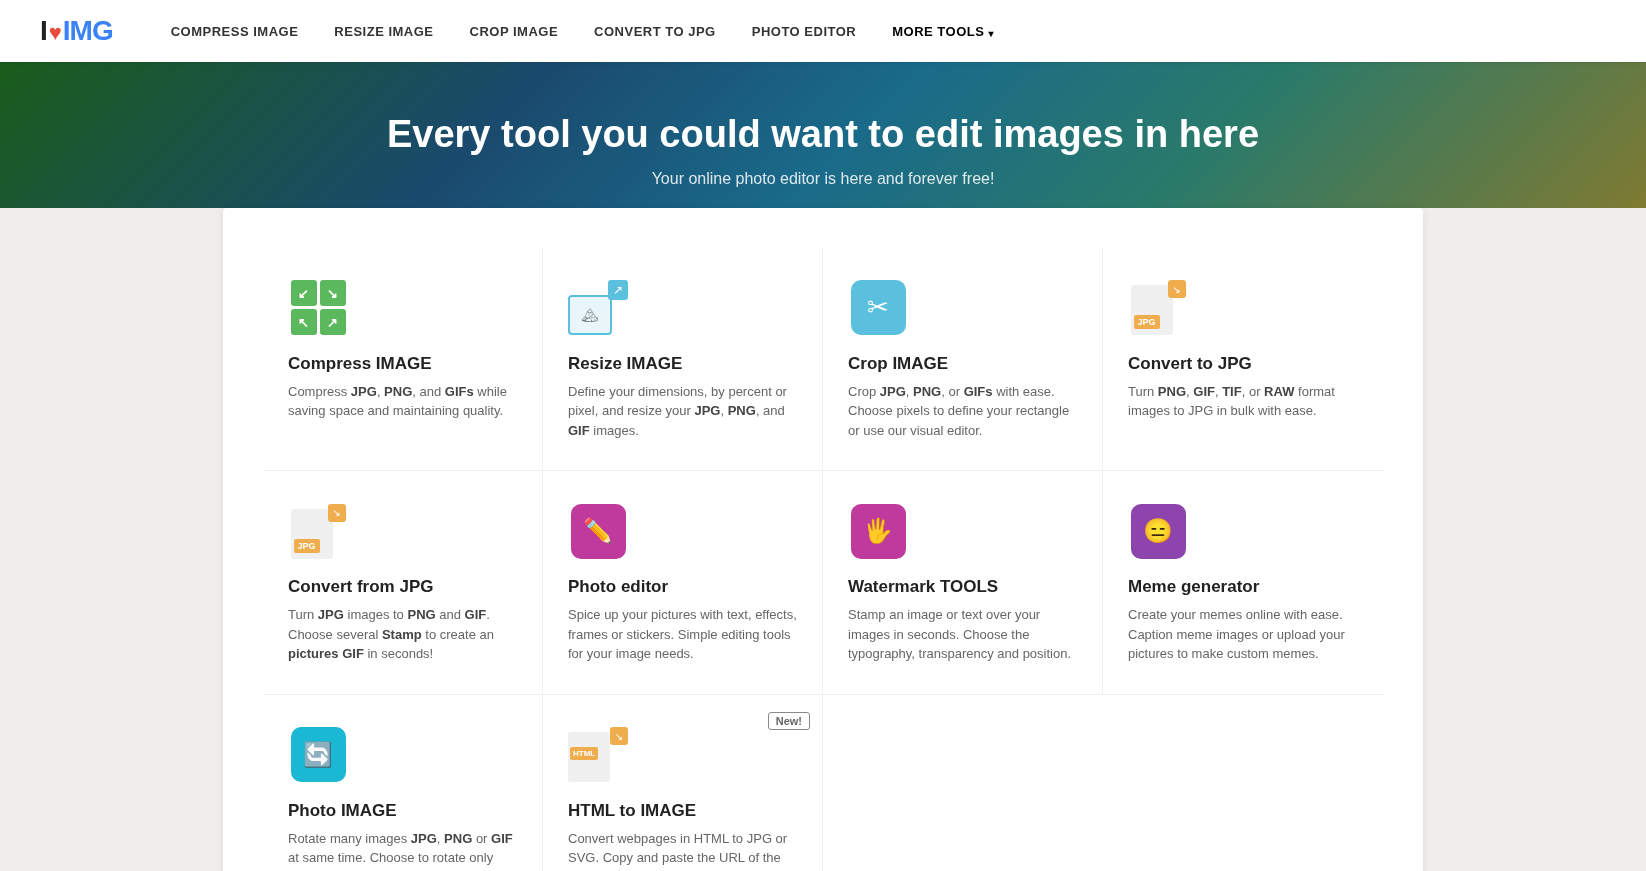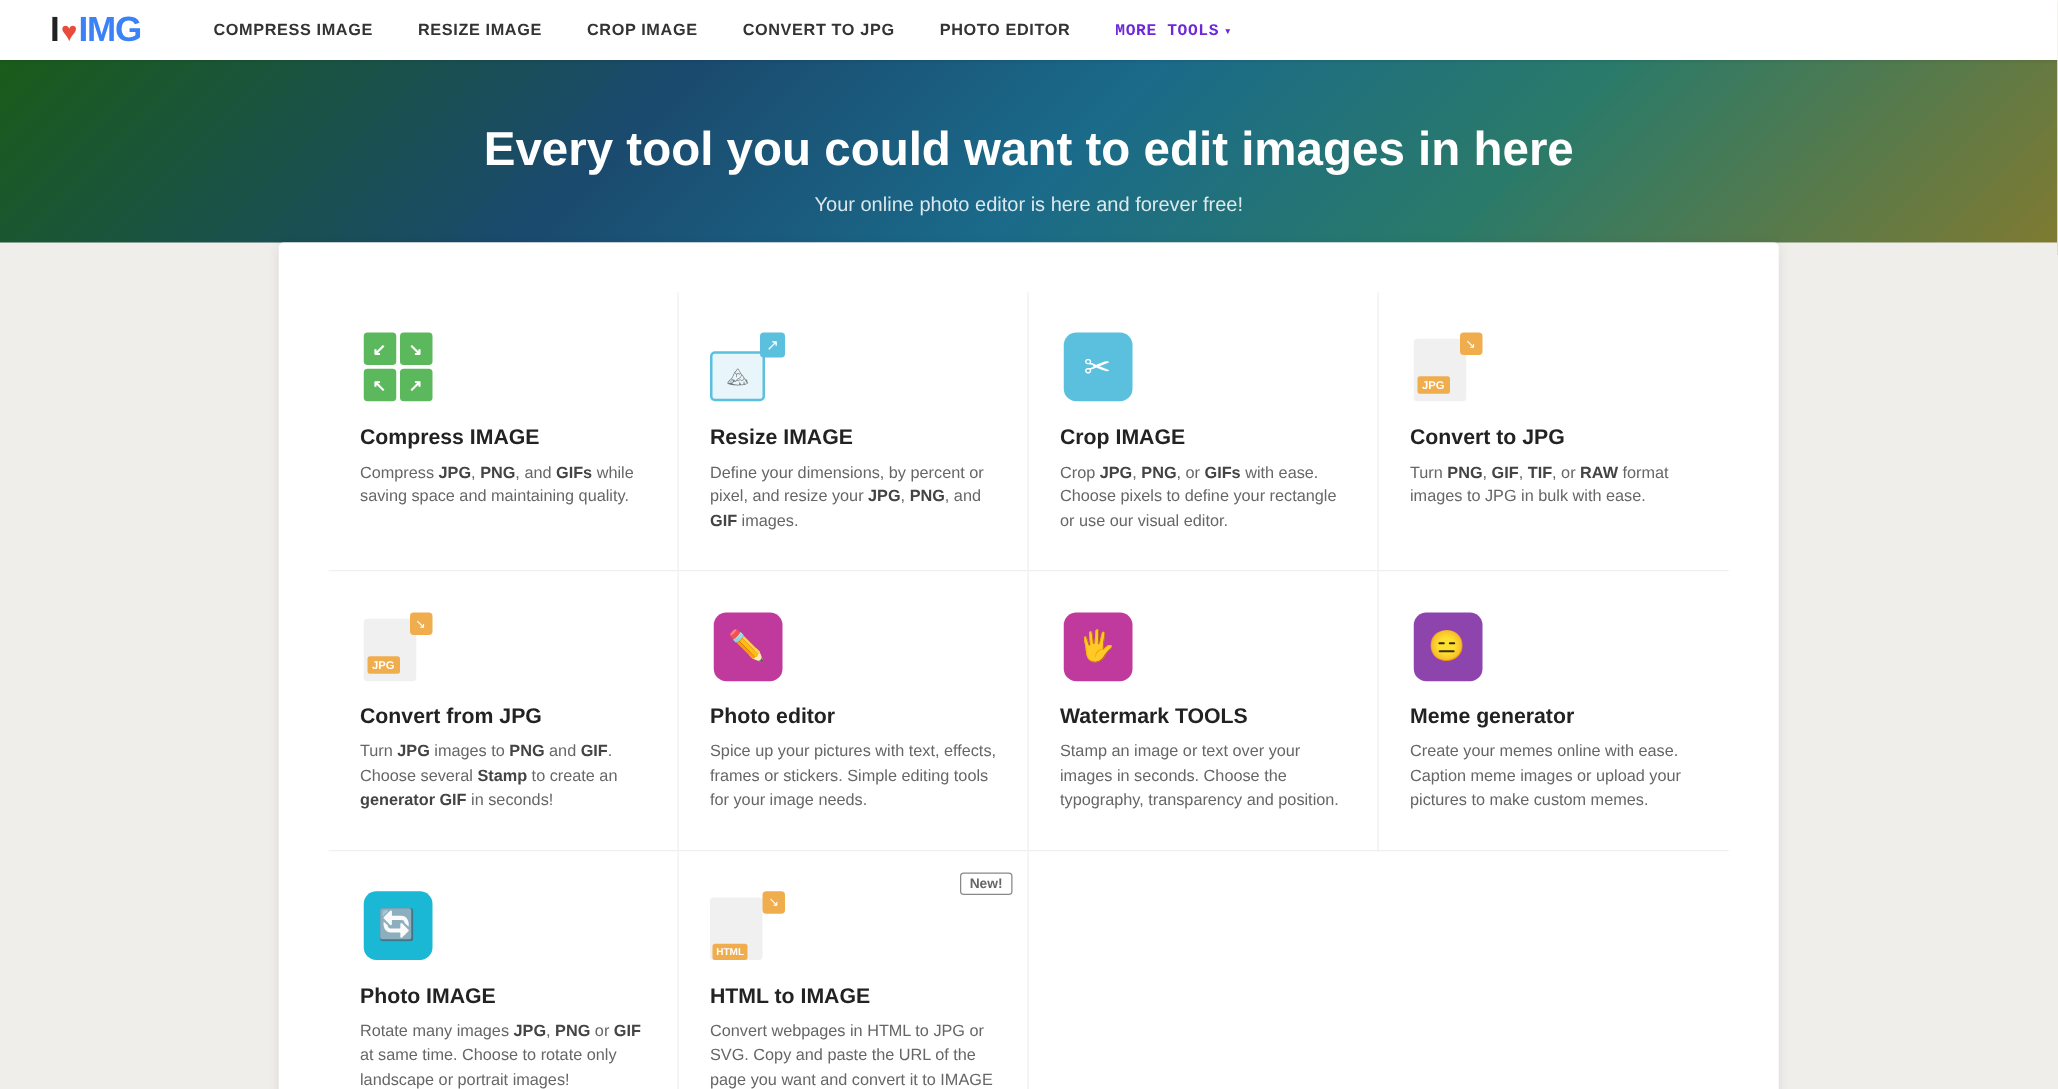--- a/index.html
+++ b/index.html
@@ -4,21 +4,21 @@
   <style>
     * { margin: 0; padding: 0; box-sizing: border-box; }
     body { font-family: 'Helvetica Neue', Arial, sans-serif; background: #f0eeeb; }
 
     
     .navbar {
       background: #fff;
       display: flex;
       align-items: center;
       padding: 0 40px;
-      height: 48px;
+      height: 62px;
       box-shadow: 0 1px 3px rgba(0,0,0,0.1);
       position: relative;
       z-index: 10;
     }
     .logo {
       display: flex;
       align-items: center;
       margin-right: 40px;
       text-decoration: none;
     }
@@ -53,23 +53,22 @@
     }
     .nav-more {
       display: flex;
       align-items: flex-end;
       gap: 4px;
       cursor: pointer;
       font-size: 13px;
       font-weight: 600;
       letter-spacing: 0.5px;
       padding: 0 18px;
-      color: #6d28d9;
+      color: #000000;
       text-transform: uppercase;
-      font-family: Liberation Mono, monospace;
     }
     .nav-more .chevron { font-size: 10px; }
 
     
     .hero {
       background: linear-gradient(135deg, #1a5c1a 0%, #1a4a6e 30%, #1a6a8a 50%, #2a7a6a 70%, #8a7a2a 100%);
       padding: 50px 20px 80px;
       text-align: center;
     }
     .hero h1 {
@@ -357,21 +356,21 @@
       width: 42px;
       height: 50px;
       background: #f0f0f0;
       border-radius: 3px;
       position: absolute;
       bottom: 0;
       left: 0;
     }
     .icon-html .html-label {
       position: absolute;
-      bottom: 0;
+      bottom: 22px;
       left: 2px;
       background: #f0ad4e;
       color: #fff;
       font-size: 8px;
       font-weight: 800;
       padding: 2px 3px;
       border-radius: 2px;
     }
     .icon-html .arrow-br {
       position: absolute;
@@ -478,21 +477,21 @@
 
         <div class="tool-card">
           <div class="tool-icon">
             <div class="icon-fromjpg">
               <div class="file-bg"></div>
               <div class="jpg-label">JPG</div>
               <div class="arrow-br">↘</div>
             </div>
           </div>
           <div class="tool-title">Convert from JPG</div>
-          <div class="tool-desc">Turn <strong>JPG</strong> images to <strong>PNG</strong> and <strong>GIF</strong>. Choose several <strong>Stamp</strong> to create an <strong>generator GIF</strong> in seconds!</div>
+          <div class="tool-desc">Turn <strong>JPG</strong> images to <strong>PNG</strong> and <strong>GIF</strong>. Choose several <strong>Stamp</strong> to create an <strong>pictures GIF</strong> in seconds!</div>
         </div>
 
         <div class="tool-card">
           <div class="tool-icon">
             <div class="icon-photo">✏️</div>
           </div>
           <div class="tool-title">Photo editor</div>
           <div class="tool-desc">Spice up your pictures with text, effects, frames or stickers. Simple editing tools for your image needs.</div>
         </div>
 

